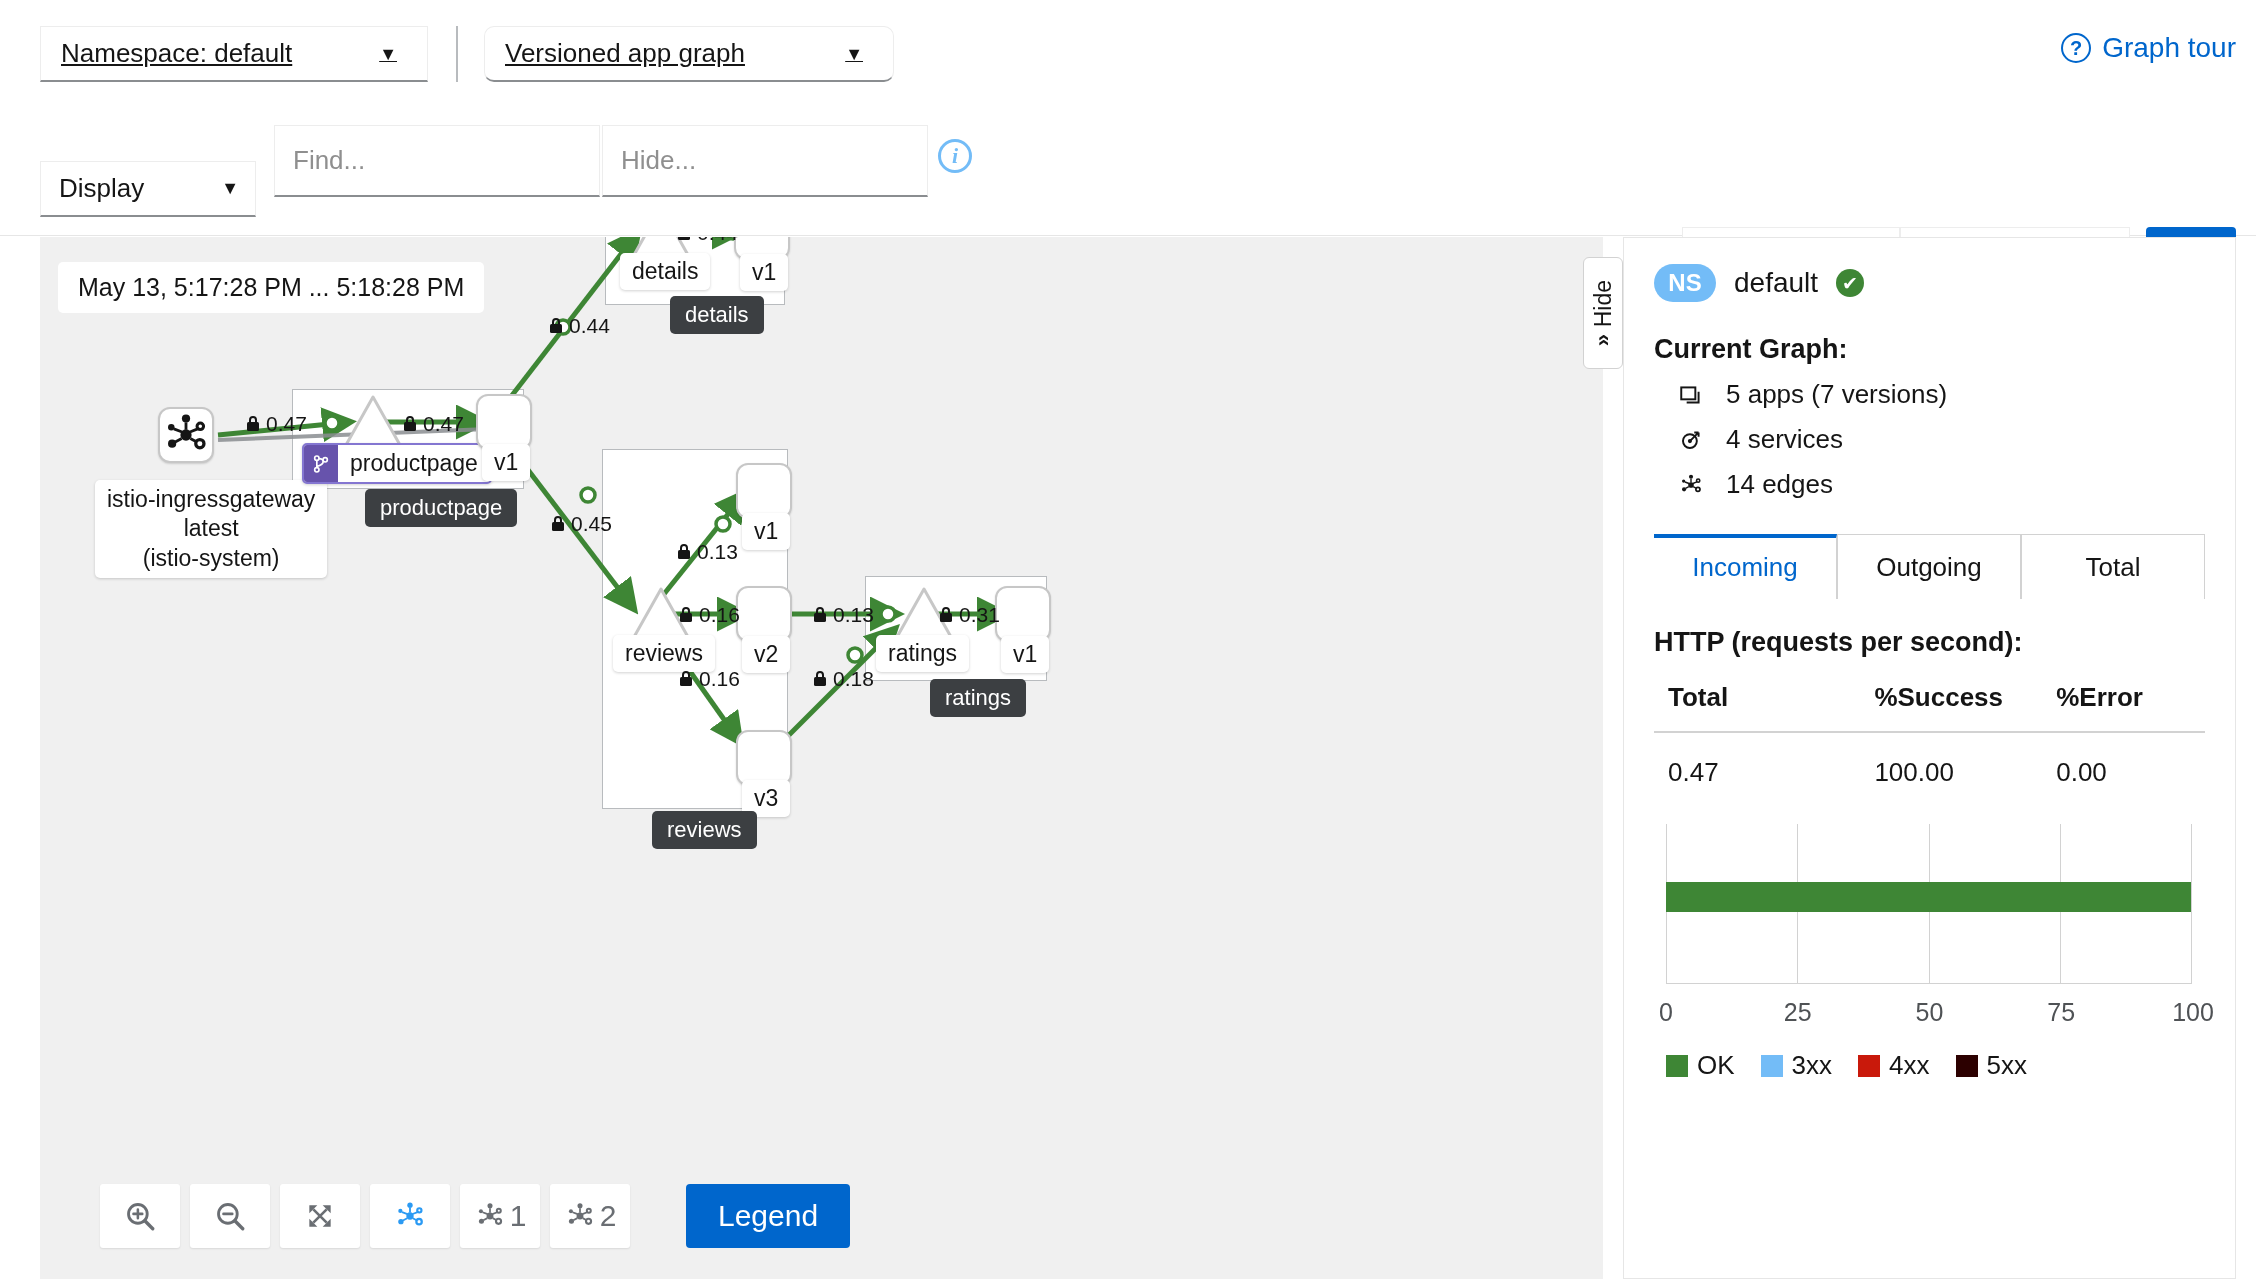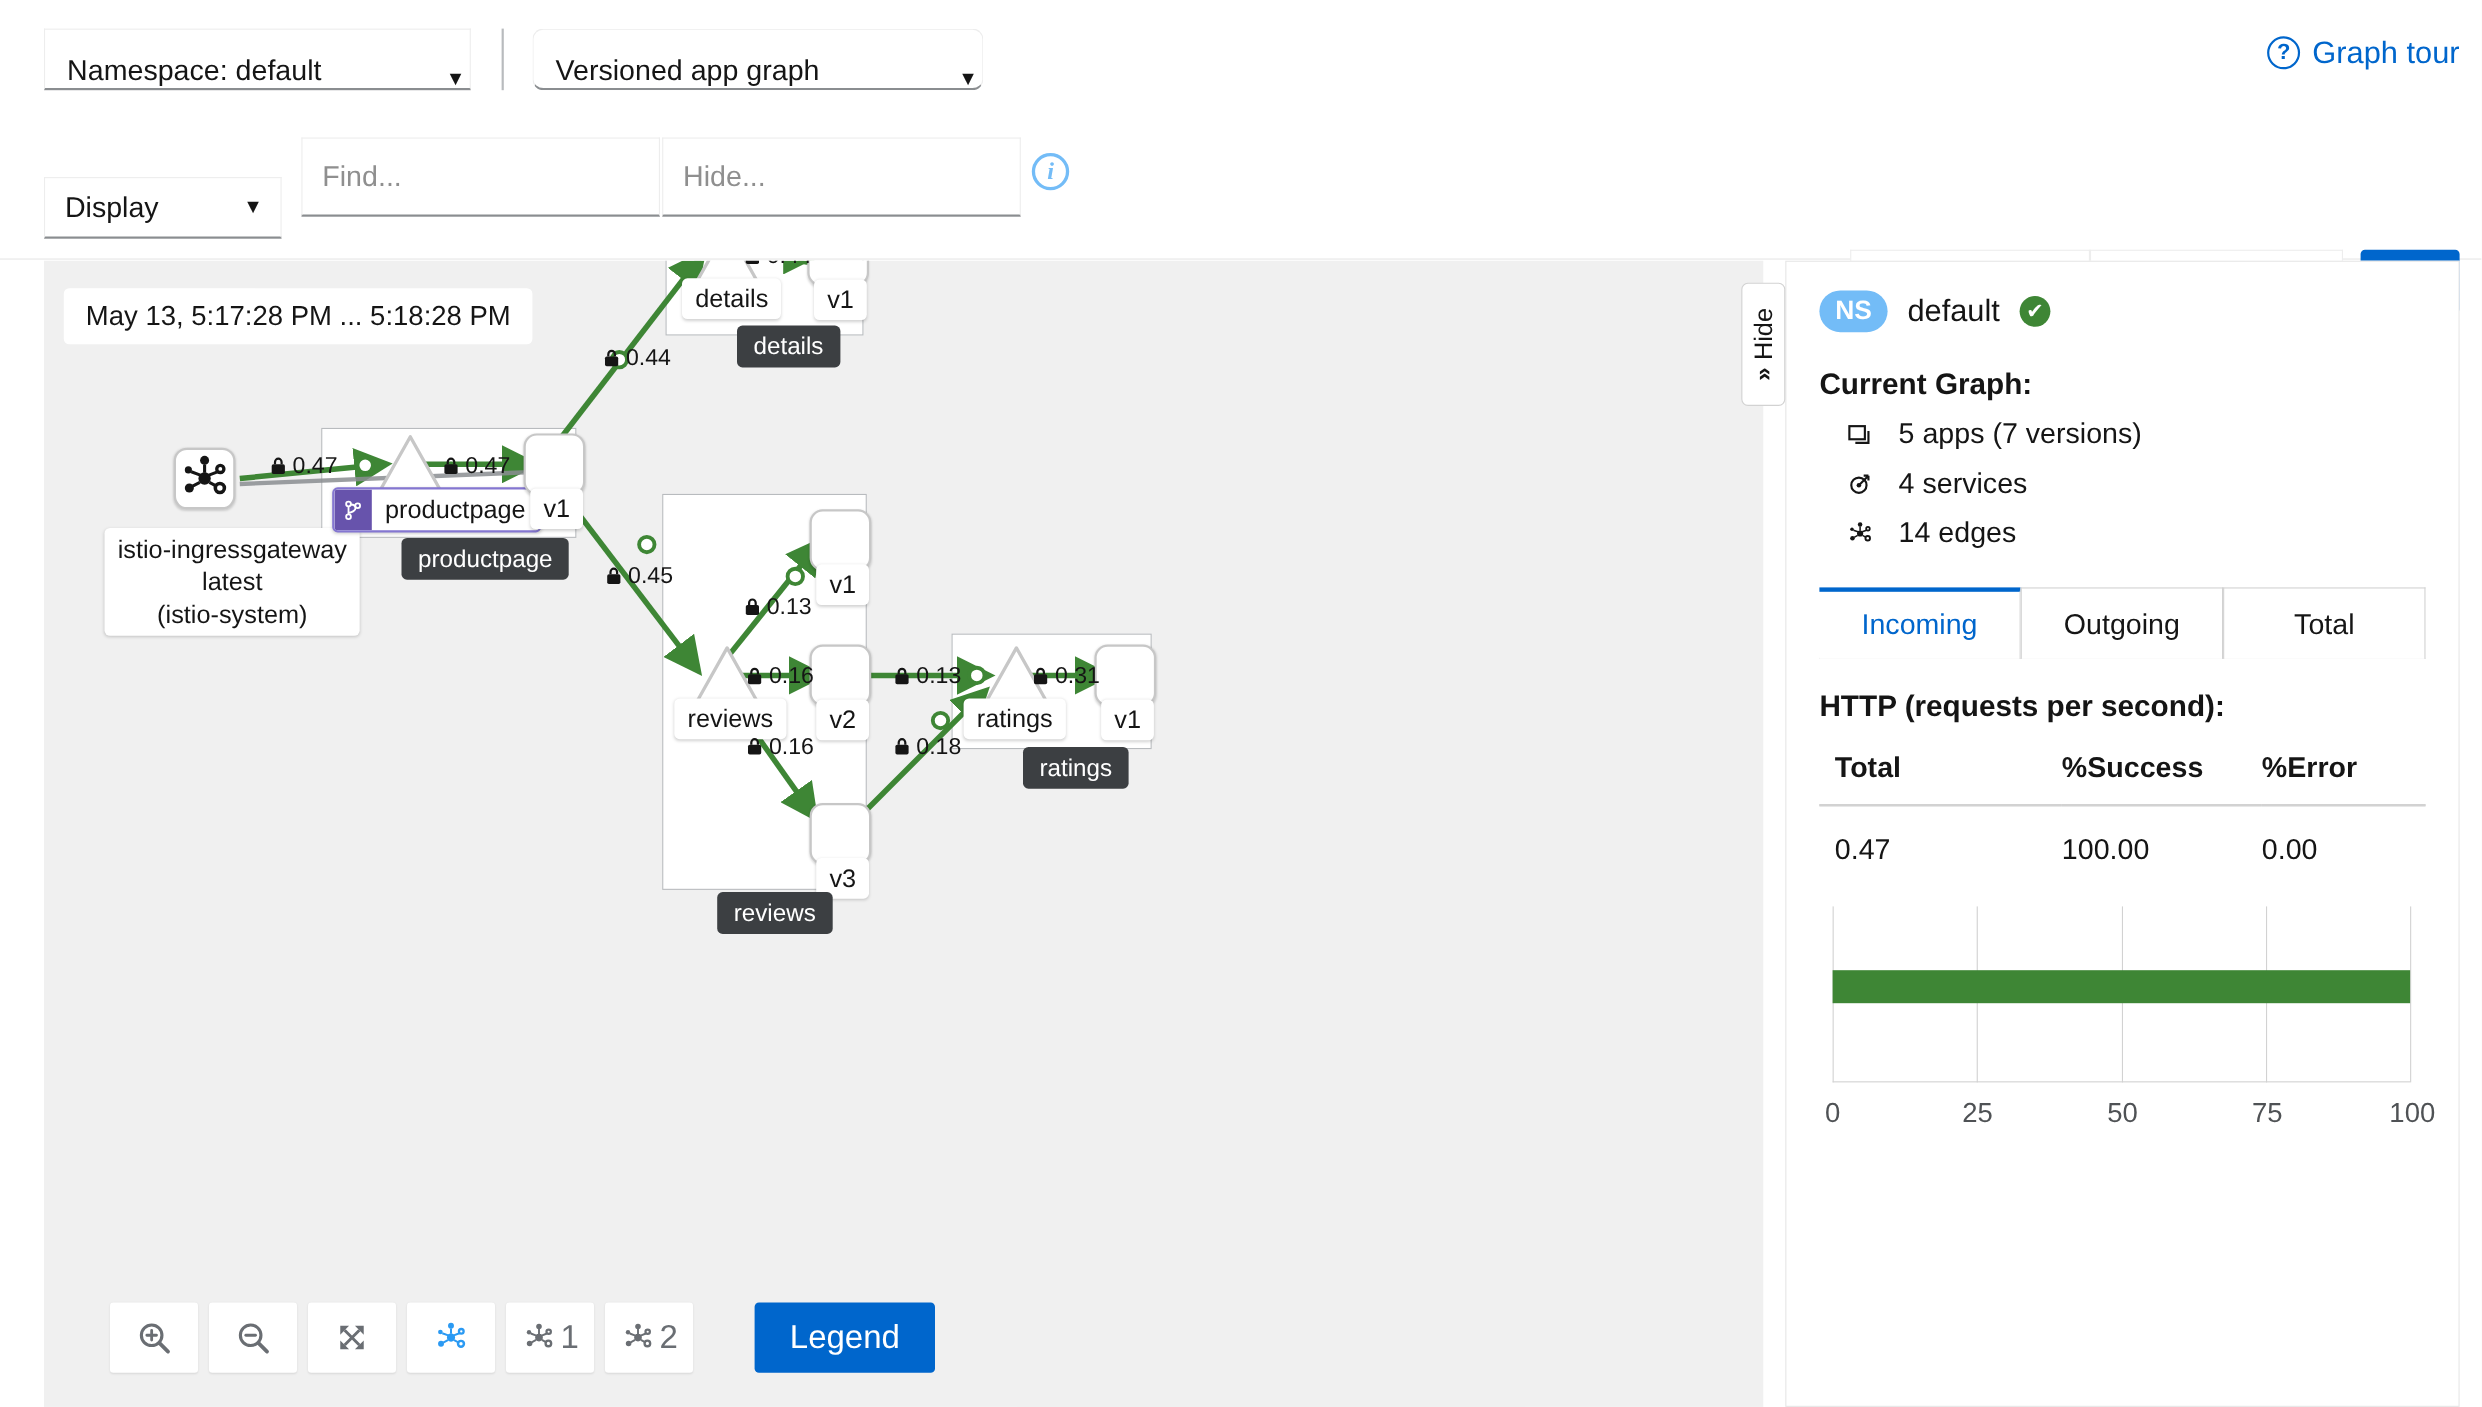--- a/index.html
+++ b/index.html
@@ -13,24 +13,25 @@
 
   
   #toolbar-row1 {
     position: absolute; left: 0; top: 0; width: 2256px; height: 96px;
   }
   .select-box {
     position: absolute; top: 26px; height: 56px;
     background: #ffffff;
     border: 1px solid #ededed;
     border-bottom: 2px solid #8a8d90;
-    display: flex; align-items: flex-end;
-    padding: 0 4px 0 20px;
+    display: flex; align-items: center;
+    padding: 0 30px 0 20px;
     font-size: 26px; color: #151515;
     cursor: pointer;
+    text-decoration: underline;
   }
   .select-box .caret {
     margin-left: auto; padding-left: 26px;
     font-size: 18px; color: #151515; line-height: 1;
   }
   #ns-select { left: 40px; width: 388px; }
   #graphtype-select { left: 484px; width: 410px; border-radius: 10px; }
   #toolbar-divider {
     position: absolute; left: 456px; top: 26px; width: 2px; height: 56px;
     background: #b8bbbe;
@@ -650,13 +651,31 @@
     </div>
   </div>
   <div id="chart-ticks">
     <span class="tick-lbl" style="left:0%">0</span>
     <span class="tick-lbl" style="left:25%">25</span>
     <span class="tick-lbl" style="left:50%">50</span>
     <span class="tick-lbl" style="left:75%">75</span>
     <span class="tick-lbl" style="left:100%">100</span>
   </div>
 
+  <div id="chart-legend">
+    <span class="lg-item">
+      <span class="lg-swatch" style="background:#3e8635"></span>
+      <span class="lg-text">OK</span>
+    </span>
+    <span class="lg-item">
+      <span class="lg-swatch" style="background:#73bcf7"></span>
+      <span class="lg-text">3xx</span>
+    </span>
+    <span class="lg-item">
+      <span class="lg-swatch" style="background:#c9190b"></span>
+      <span class="lg-text">4xx</span>
+    </span>
+    <span class="lg-item">
+      <span class="lg-swatch" style="background:#2c0000"></span>
+      <span class="lg-text">5xx</span>
+    </span>
+  </div>
 </div>
 
 </body></html>

